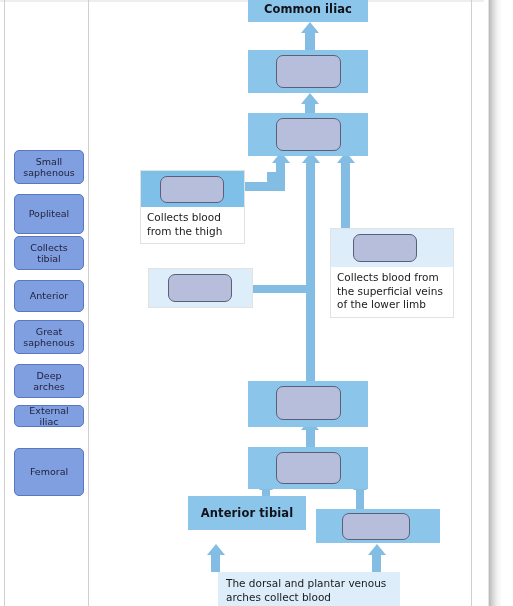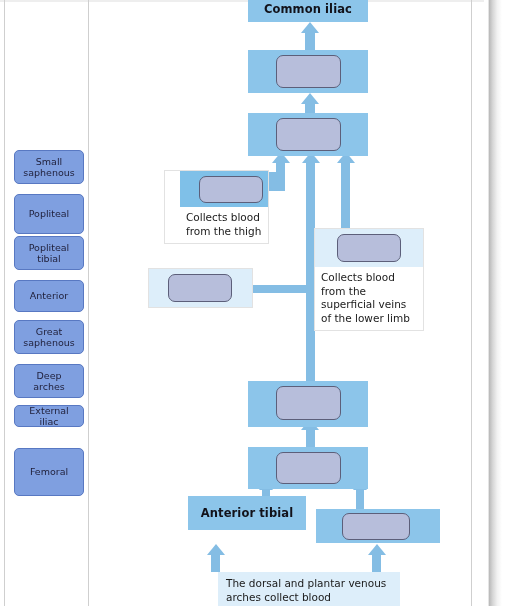--- a/index.html
+++ b/index.html
@@ -143,21 +143,21 @@
 
   <div class="top-rule"></div>
   <div class="v-rule rule-far-left"></div>
   <div class="v-rule rule-mid"></div>
   <div class="v-rule rule-right"></div>
   <div class="scroll-gutter"></div>
 
   <div>
     <div class="bank-item" style="top:150px;height:34px">Small saphenous</div>
     <div class="bank-item" style="top:194px;height:40px">Popliteal</div>
-    <div class="bank-item" style="top:236px;height:34px">Popliteal tibial</div>
+    <div class="bank-item" style="top:236px;height:34px">Collects tibial</div>
     <div class="bank-item" style="top:280px;height:32px">Anterior</div>
     <div class="bank-item" style="top:320px;height:34px">Great saphenous</div>
     <div class="bank-item" style="top:364px;height:34px">Deep arches</div>
     <div class="bank-item" style="top:405px;height:22px">External iliac</div>
     <div class="bank-item" style="top:448px;height:48px">Femoral</div>
   </div>
 
   <div class="bar" style="left:305px; top:30px;  width:10px; height:20px;"></div>
   <div class="arrow-up" style="left:301px; top:22px;"></div>
 
@@ -194,34 +194,34 @@
   <div class="arrow-up" style="left:368px; top:544px;"></div>
 
   <div class="node labeled" style="left:248px; top:-4px; width:120px; height:26px;">Common iliac</div>
 
   <div class="node" style="left:248px; top:50px; width:120px; height:43px;"></div>
   <div class="dropzone" style="left:276px; top:55px; width:65px; height:33px;"></div>
 
   <div class="node" style="left:248px; top:113px; width:120px; height:43px;"></div>
   <div class="dropzone" style="left:276px; top:118px; width:65px; height:33px;"></div>
 
-  <div class="callout" style="left:164px; top:170px; width:105px;padding-left:15px;">
+  <div class="callout" style="left:140px; top:170px; width:105px;">
     <div class="head" style="height:36px; background:#7fc0e8;">
       <div class="dropzone" style="left:19px; top:5px; width:64px; height:27px;"></div>
     </div>
     <div class="body">Collects blood from the thigh</div>
   </div>
 
   <div class="callout" style="left:148px; top:268px; width:105px;">
     <div class="head" style="height:38px; background:#ddeefa;">
       <div class="dropzone" style="left:19px; top:5px; width:64px; height:28px;"></div>
     </div>
   </div>
 
-  <div class="callout" style="left:314px; top:228px; width:110px;">
+  <div class="callout" style="left:330px; top:228px; width:124px;">
     <div class="head" style="height:38px; background:#ddeefa;">
       <div class="dropzone" style="left:22px; top:5px; width:64px; height:28px;"></div>
     </div>
     <div class="body">Collects blood from the superficial veins of the lower limb</div>
   </div>
 
   <div class="node" style="left:248px; top:381px; width:120px; height:46px;"></div>
   <div class="dropzone" style="left:276px; top:386px; width:65px; height:34px;"></div>
 
   <div class="node" style="left:248px; top:447px; width:120px; height:42px;"></div>

